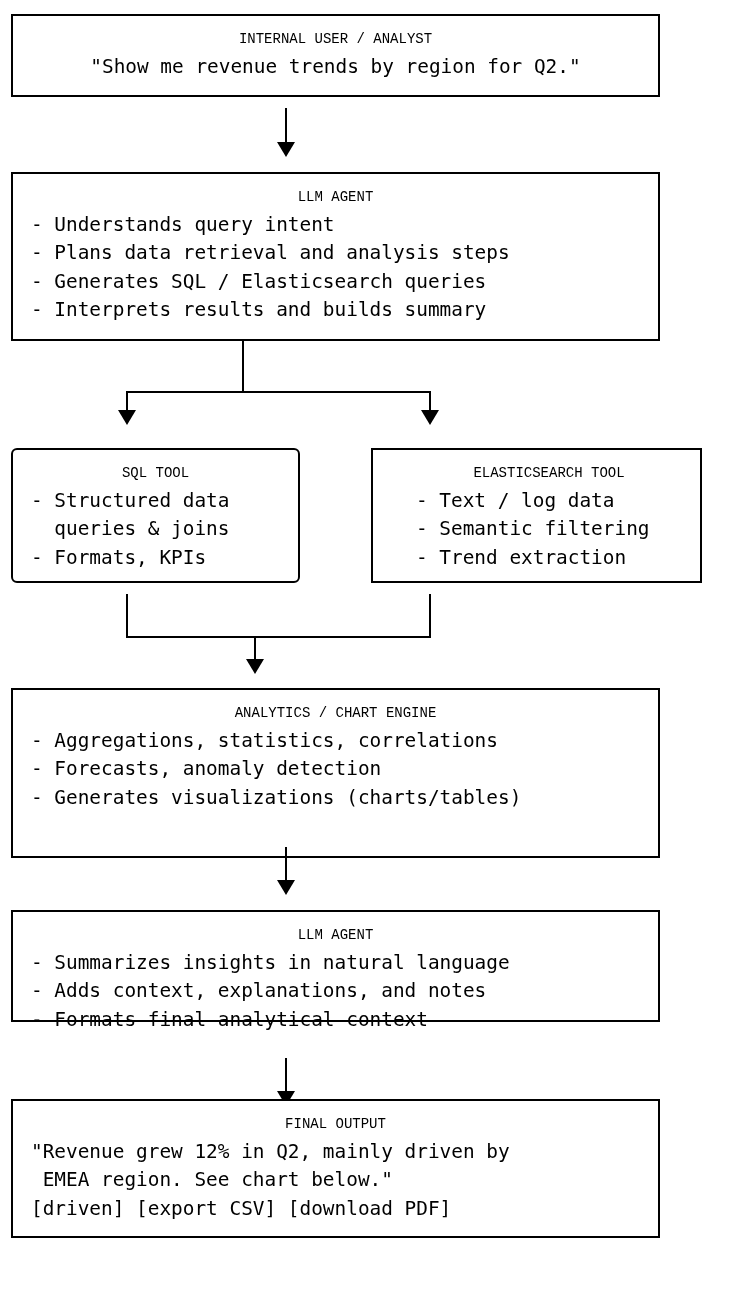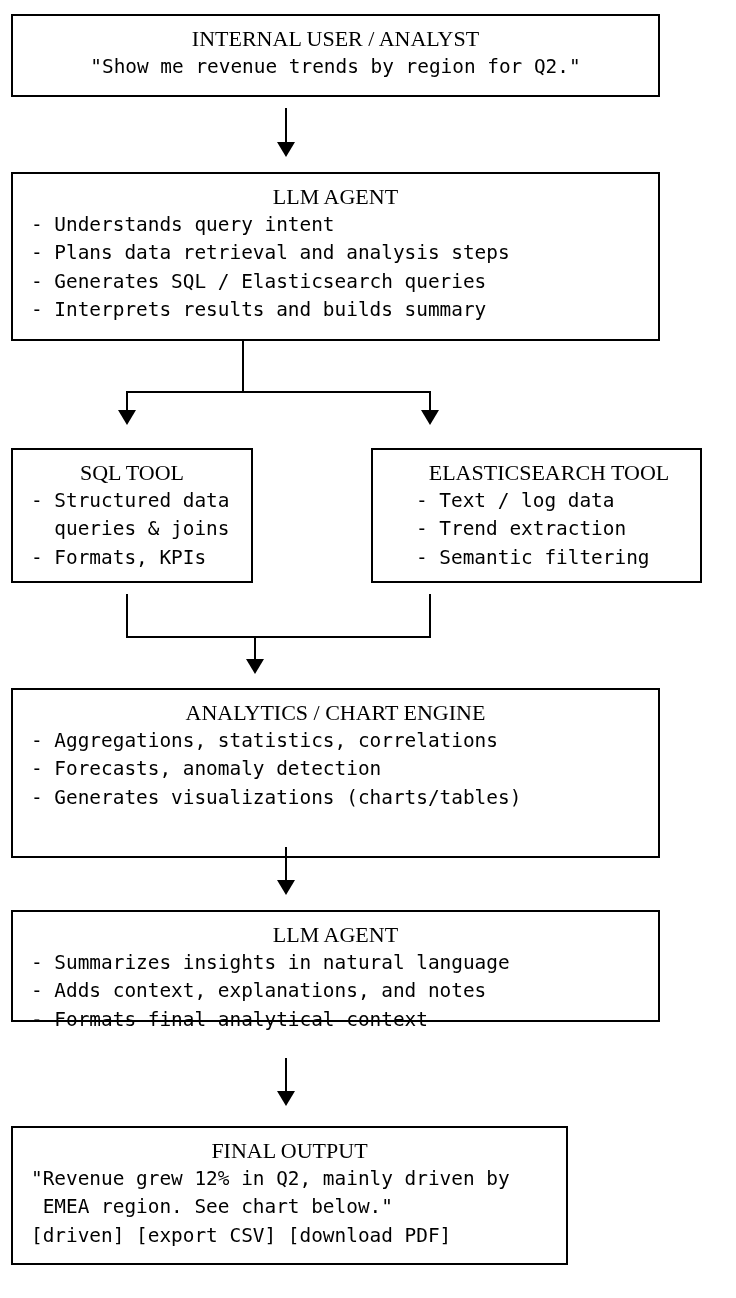--- a/index.html
+++ b/index.html
@@ -27,22 +27,22 @@
     font-family: "DejaVu Sans Mono", "Liberation Mono", monospace;
     font-size: 19.4px;
     line-height: 28.2px;
     color: #000000;
     white-space: pre;
     margin: 0;
     padding: 0;
   }
   .node-title {
     text-align: center;
-    font-family: Liberation Serif, serif;
-    font-size: 22px;
+    font-family: Liberation Mono, monospace;
+    font-size: 14px;
     line-height: 28.2px;
     color: #000000;
     white-space: pre;
     margin: 0;
     padding: 0;
   }
   .body-block {
     padding-left: 18px;
   }
   .body-block.center-block {
@@ -100,38 +100,38 @@
     </div>
   </div>
 
   <div class="v-line" style="left:242px; top:341px; height:52px;"></div>
   <div class="h-line" style="left:126px; top:391px; width:305px;"></div>
   <div class="v-line" style="left:126px; top:391px; height:20px;"></div>
   <div class="arrow-head" style="left:118px; top:410px;"></div>
   <div class="v-line" style="left:429px; top:391px; height:20px;"></div>
   <div class="arrow-head" style="left:421px; top:410px;"></div>
 
-  <div class="node" style="left:11px; top:448px; width:242px; height:135px;">
+  <div class="node" style="left:11px; top:448px; width:289px; height:135px;border-radius:6px;">
     <div class="node-inner">
       <div class="node-title">SQL TOOL</div>
       <div class="body-block">
         <div class="node-text">- Structured data</div>
         <div class="node-text">  queries &amp; joins</div>
         <div class="node-text">- Formats, KPIs</div>
       </div>
     </div>
   </div>
 
   <div class="node" style="left:371px; top:448px; width:331px; height:135px;padding-left:25px;">
     <div class="node-inner">
       <div class="node-title">ELASTICSEARCH TOOL</div>
       <div class="body-block">
         <div class="node-text">- Text / log data</div>
+        <div class="node-text">- Semantic filtering</div>
         <div class="node-text">- Trend extraction</div>
-        <div class="node-text">- Semantic filtering</div>
       </div>
     </div>
   </div>
 
   <div class="v-line" style="left:126px; top:594px; height:44px;"></div>
   <div class="v-line" style="left:429px; top:594px; height:44px;"></div>
   <div class="h-line" style="left:126px; top:636px; width:305px;"></div>
   <div class="v-line" style="left:254px; top:636px; height:24px;"></div>
   <div class="arrow-head" style="left:246px; top:659px;"></div>
 
@@ -156,21 +156,21 @@
         <div class="node-text">- Summarizes insights in natural language</div>
         <div class="node-text">- Adds context, explanations, and notes</div>
         <div class="node-text">- Formats final analytical context</div>
       </div>
     </div>
   </div>
 
   <div class="v-line" style="left:285px; top:1058px; height:34px;"></div>
   <div class="arrow-head" style="left:277px; top:1091px;"></div>
 
-  <div class="node" style="left:11px; top:1126px; width:557px; height:139px;">
+  <div class="node" style="left:11px; top:1099px; width:649px; height:139px;">
     <div class="node-inner">
       <div class="node-title">FINAL OUTPUT</div>
       <div class="body-block">
         <div class="node-text">"Revenue grew 12% in Q2, mainly driven by</div>
         <div class="node-text"> EMEA region. See chart below."</div>
         <div class="node-text">[driven] [export CSV] [download PDF]</div>
       </div>
     </div>
   </div>
 

